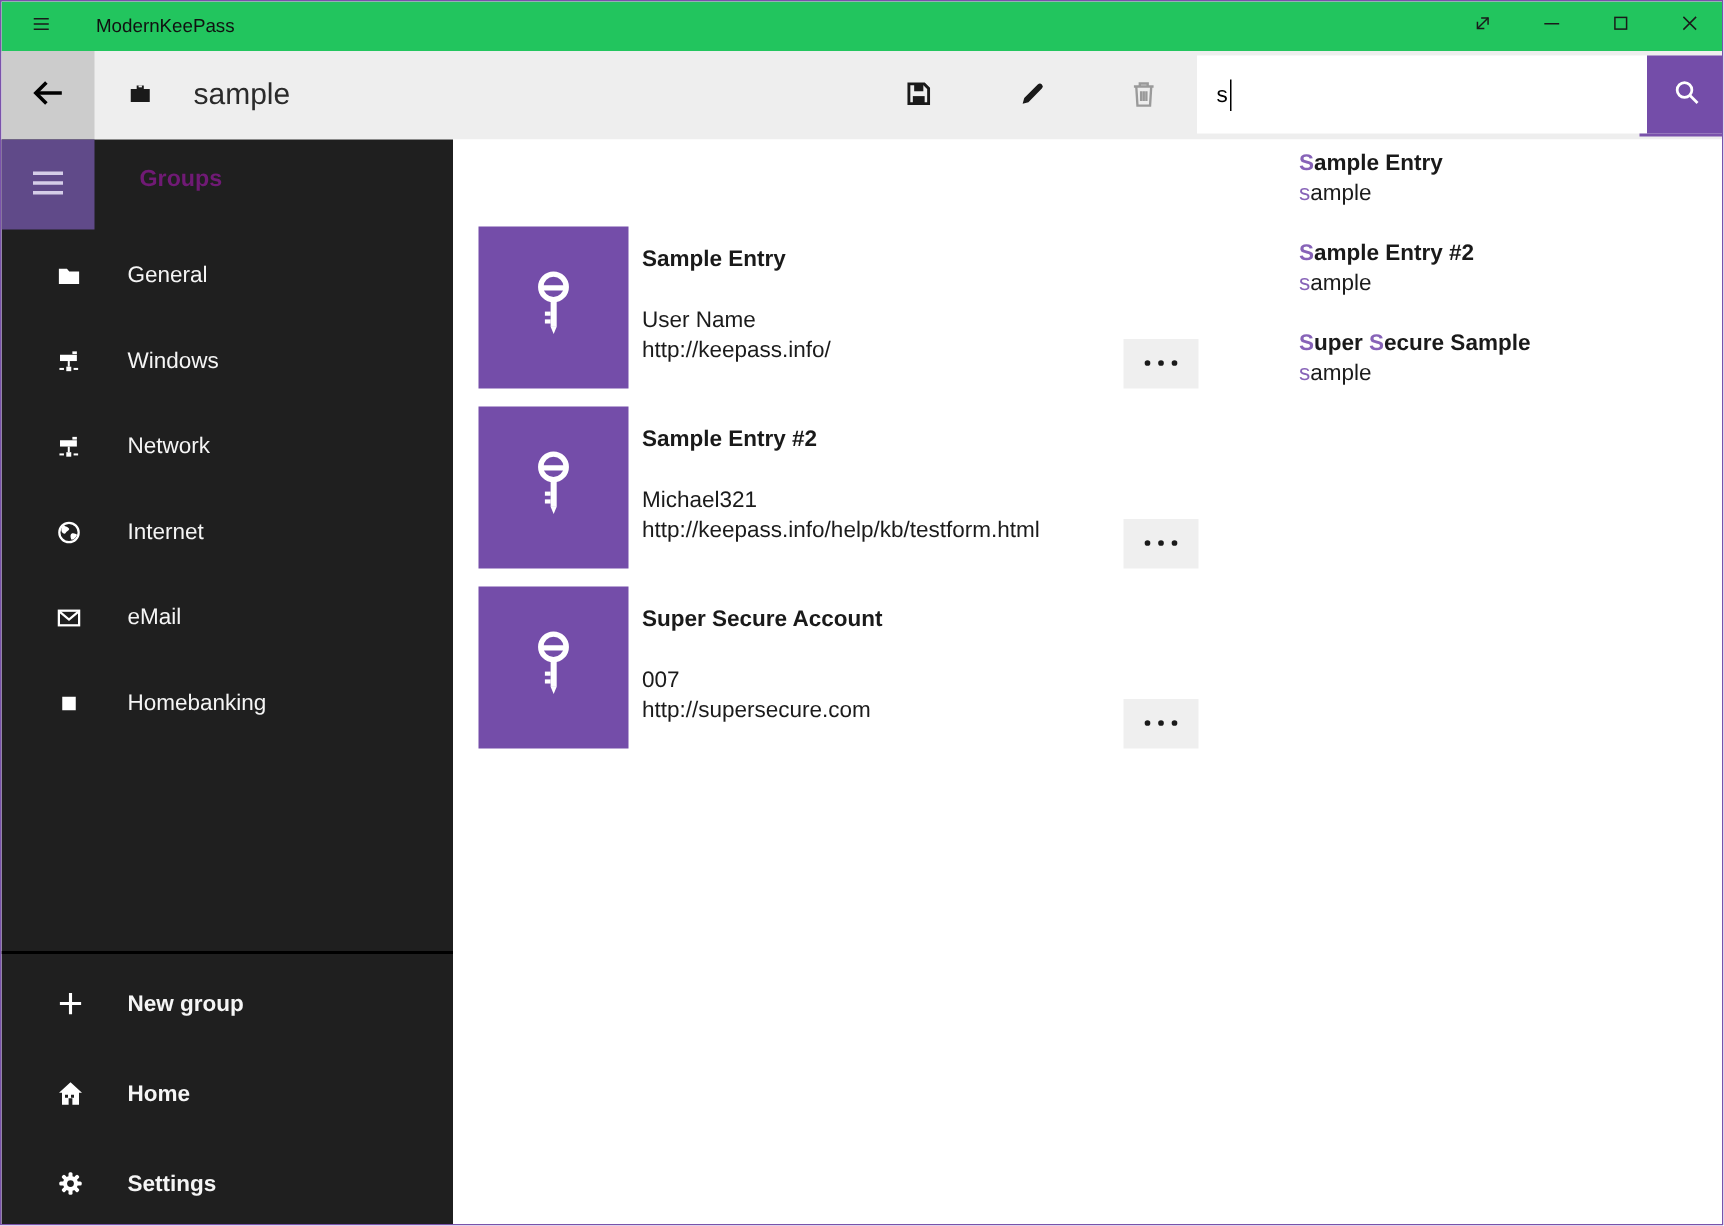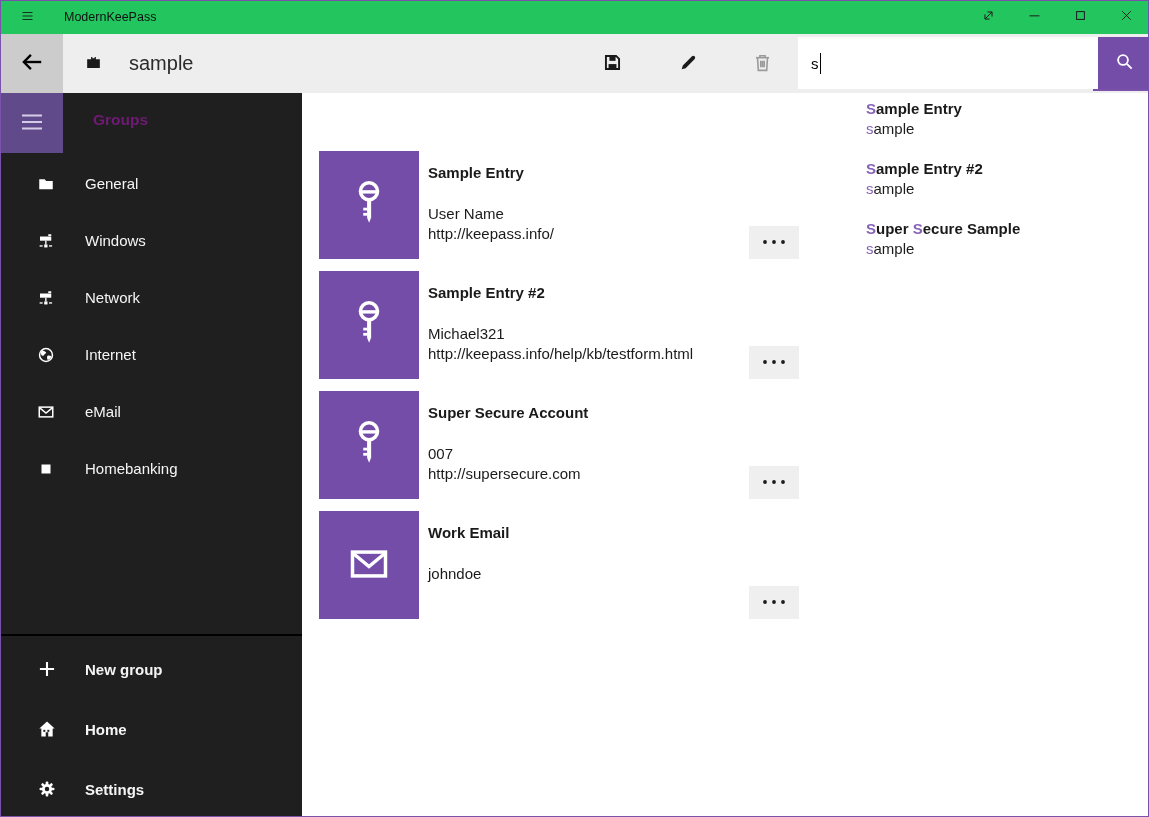--- a/index.html
+++ b/index.html
@@ -350,39 +350,20 @@
         <div>http://supersecure.com</div>
     </div>
     <button class="more-btn">
         <span><svg viewBox="0 0 26 10" fill="currentColor">
             <circle cx="4" cy="5" r="1.9"></circle>
             <circle cx="13" cy="5" r="1.9"></circle>
             <circle cx="22" cy="5" r="1.9"></circle>
           </svg></span>
       </button>
   </div>
-    <div class="abs entry" style="top:510px">
-    <button class="entry-tile">
-        <span><svg viewBox="0 0 24 24" width="54" height="44" fill="none" stroke="currentColor" stroke-width="1.9">
-            <rect x="3" y="5.5" width="18" height="13"></rect>
-            <path d="M3.6 6.4 12 13.4l8.4-7"></path>
-          </svg></span>
-      </button>
-    <div class="entry-title">Work Email</div>
-    <div class="entry-details">
-      <div>johndoe</div>
-    </div>
-    <button class="more-btn">
-        <span><svg viewBox="0 0 26 10" fill="currentColor">
-            <circle cx="4" cy="5" r="1.9"></circle>
-            <circle cx="13" cy="5" r="1.9"></circle>
-            <circle cx="22" cy="5" r="1.9"></circle>
-          </svg></span>
-      </button>
-  </div>
     <div class="abs sugg" style="top:98px">
     <div class="sugg-title"><span class="hl">S</span><span>ample Entry</span></div>
     <div class="sugg-sub"><span class="hl">s</span><span>ample</span></div>
   </div>
     <div class="abs sugg" style="top:158px">
     <div class="sugg-title"><span class="hl">S</span><span>ample Entry #2</span></div>
     <div class="sugg-sub"><span class="hl">s</span><span>ample</span></div>
   </div>
     <div class="abs sugg" style="top:218px">
     <div class="sugg-title"><span class="hl">S</span><span>uper </span><span class="hl">S</span><span>ecure Sample</span></div>

